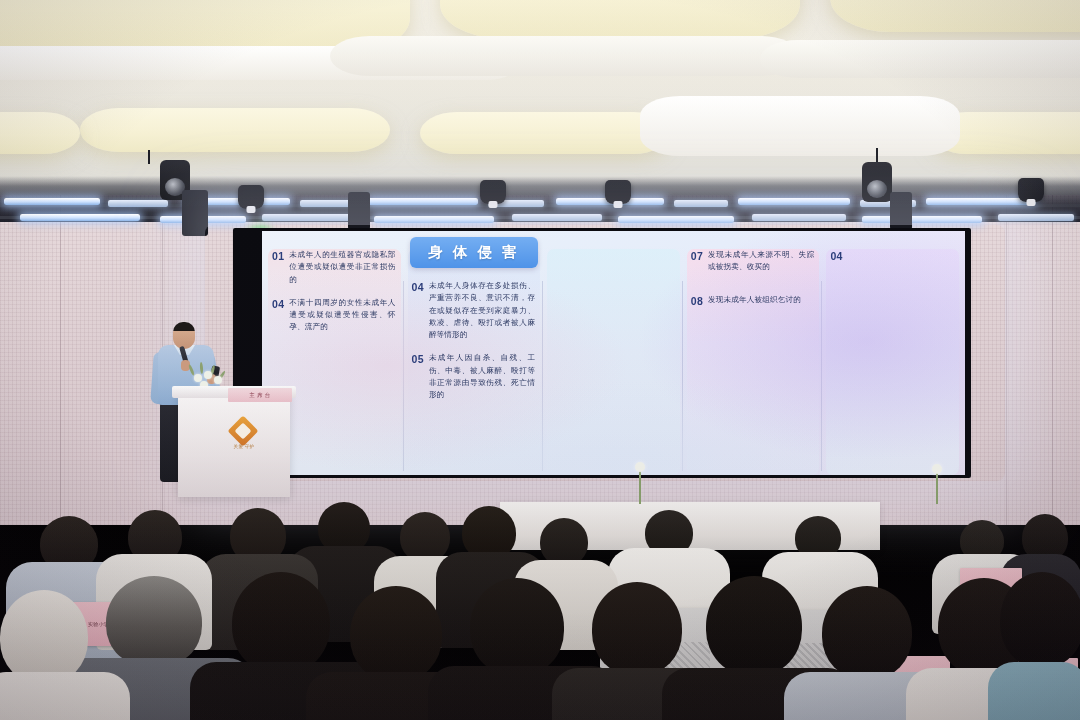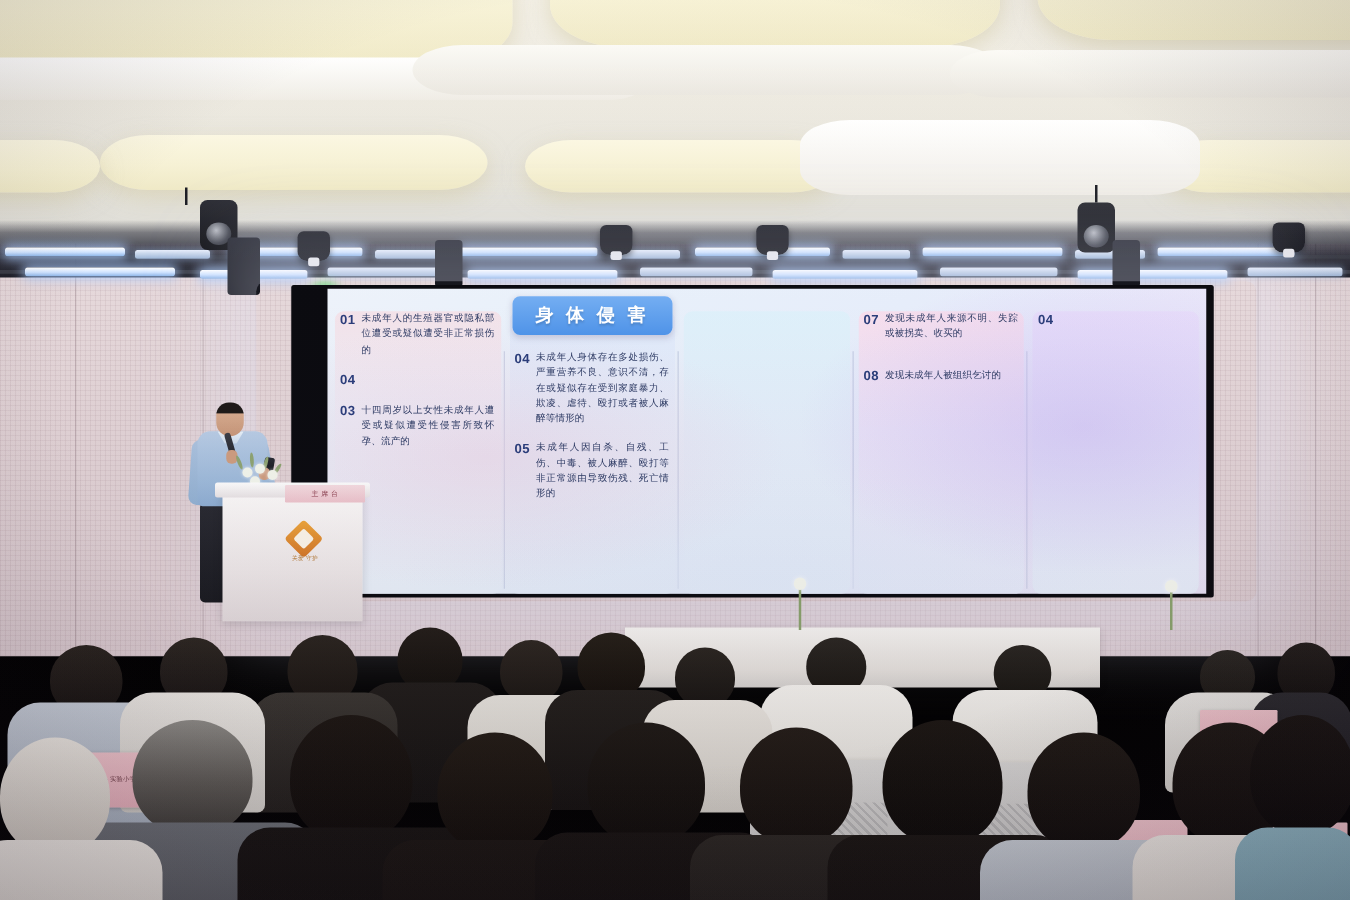--- a/index.html
+++ b/index.html
@@ -329,24 +329,21 @@
 
       <div class="col">
         <div class="col-panel" style="background:linear-gradient(180deg,#f4e3ea 0%,#eef0fa 38%,#eaf1fb 100%);"></div>
         <div class="items">
           <div class="item">
             <div class="item-num">01</div>
             <div class="item-text">未成年人的生殖器官或隐私部位遭受或疑似遭受非正常损伤的</div>
           </div>
           <div class="item">
             <div class="item-num">04</div>
-          </div>
-          <div class="item">
-            <div class="item-num">03</div>
-            <div class="item-text">十四周岁以上女性未成年人遭受或疑似遭受性侵害所致怀孕、流产的</div>
+            <div class="item-text">不满十四周岁的女性未成年人遭受或疑似遭受性侵害、怀孕、流产的</div>
           </div>
         </div>
         <div class="col-divider" style="right:-1px;"></div>
       </div>
 
       <div class="col">
         <div class="col-panel" style="background:linear-gradient(180deg,#e0eafb 0%,#e7eefb 45%,#e8effb 100%);"></div>
         <div class="col-head" style="background:linear-gradient(180deg,#74aef2,#4f93e8);">
           <span>身 体 侵 害</span>
         </div>

